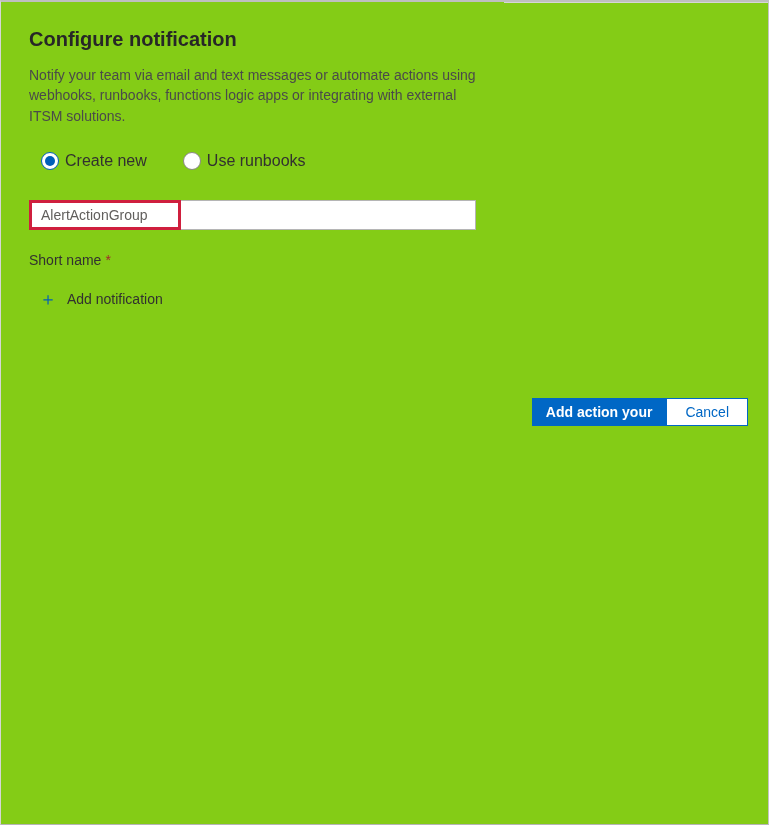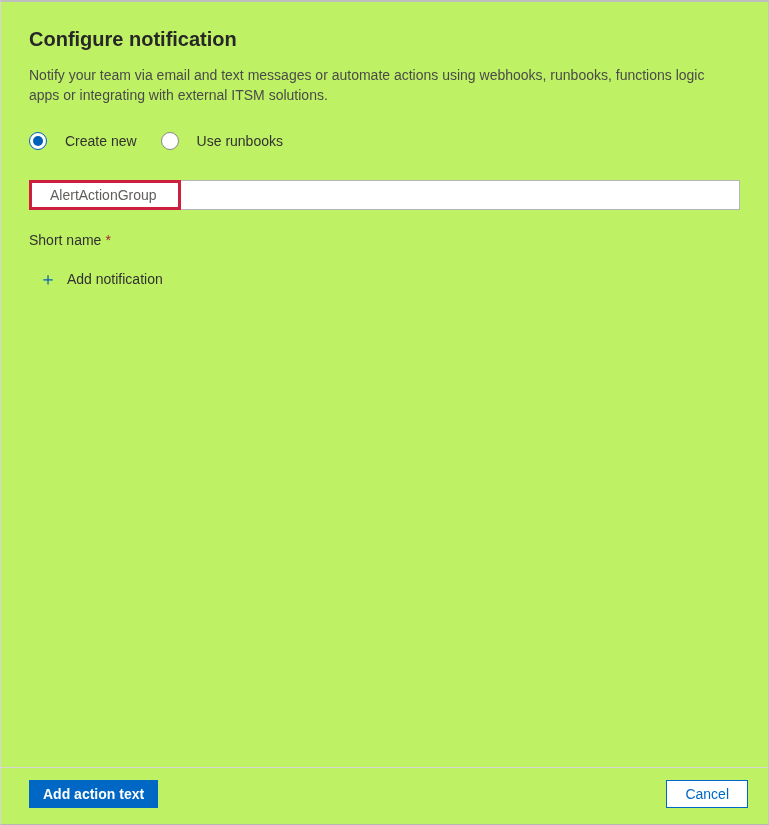--- a/index.html
+++ b/index.html
@@ -11,22 +11,22 @@
     background: #ffffff;
   }
   .panel {
     width: 769px;
     height: 825px;
     border-top: 2px solid #bfbfbf;
     border-left: 1px solid #d6d6d6;
     border-right: 1px solid #c4c4c4;
     border-bottom: 1px solid #b5b5b5;
     display: flex;
-    flex-direction: column;
-    background: #bef264;
+    flex-direction: row;
+    background: #84cc16;
   }
   .content {
     flex: 1 1 auto;
     padding: 22px 28px 0 28px;
     overflow: hidden;
   }
   .page-title {
     font-size: 20px;
     font-weight: 600;
     margin: 4px 0 14px 0;
@@ -41,24 +41,25 @@
   }
   .radio-row {
     display: flex;
     gap: 24px;
     align-items: center;
     margin-bottom: 28px;
   }
   .radio-option {
     display: flex;
     align-items: center;
-    gap: 18px;
-    cursor: pointer;
-    font-size: 14px;
-    color: #323130;
+    gap: 6px;
+    cursor: pointer;
+    font-size: 16px;
+    color: #323130;
+    margin-left: 12px;
   }
   .radio-circle {
     width: 18px; height: 18px;
     border-radius: 50%;
     border: 1px solid #8a8886;
     display: flex;
     align-items: center;
     justify-content: center;
     background: #fff;
   }
@@ -91,21 +92,21 @@
   .highlight-wrap {
     display: inline-block;
     border: 3px solid #cf1f3e;
     padding: 0;
     margin-top: 2px;
   }
   .highlight-wrap .text-input {
     width: 146px;
     border: none;
     height: 24px;
-    padding: 2px 18px;
+    padding: 2px 9px;
   }
   .input-row {
     display: flex;
     align-items: stretch;
   }
   .input-rest {
     flex: 1;
     border: 1px solid #b5b5b5;
     border-left: none;
     background: #fff;
@@ -203,16 +204,16 @@
 
 
     <div class="add-link">
       <span class="plus-icon">＋</span>
       <span class="add-text">Add notification</span>
     </div>
 
   </div>
 
   <div class="footer">
-    <button class="btn-primary">Add action text</button>
+    <button class="btn-primary">Add action your</button>
     <button class="btn-secondary">Cancel</button>
   </div>
 </div>
 
 </body></html>

